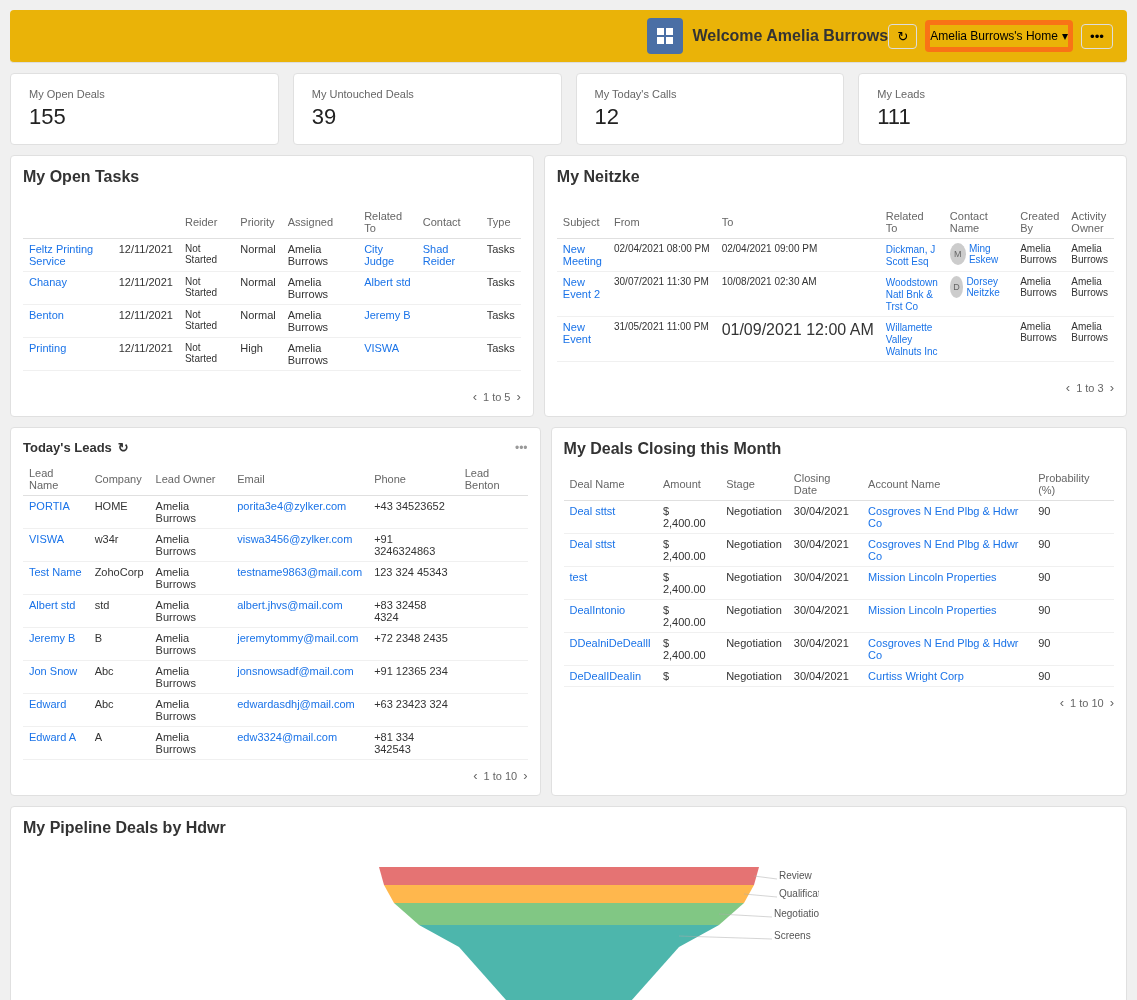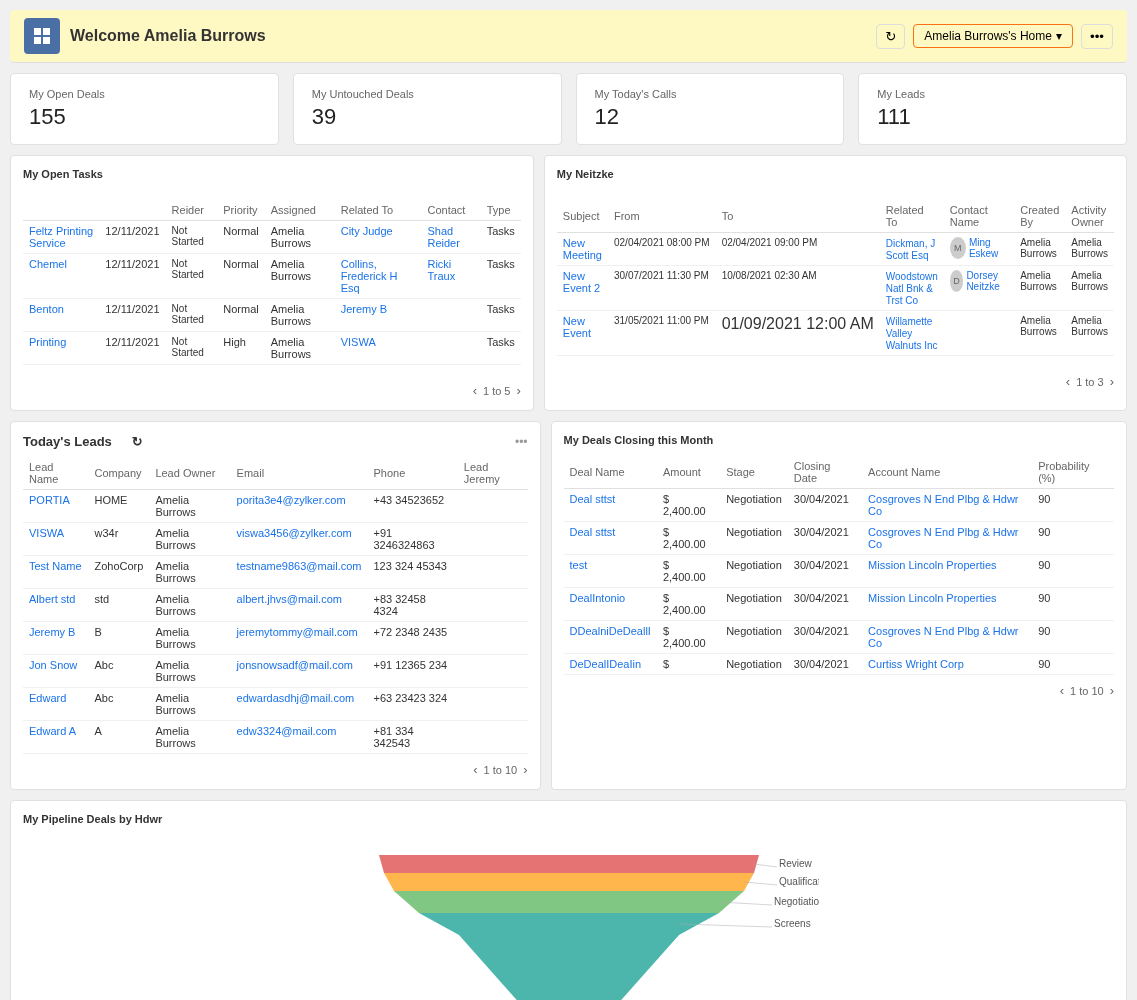--- a/index.html
+++ b/index.html
@@ -1,56 +1,56 @@
 <!DOCTYPE html>
 <html><head>
   <meta charset="utf-8">
   <style>
     * { box-sizing: border-box; margin: 0; padding: 0; }
     body { font-family: Arial, sans-serif; font-size: 12px; background: #e8e8e8; color: #333; }
 
     .app-container { background: #f0f0f0; min-height: 1000px; padding: 10px; }
 
     
-    .header { background: #fef9c3; border-bottom: 1px solid #ddd; display: flex; align-items: center; justify-content: space-between; padding: 8px 14px; margin-bottom: 10px; border-radius: 4px; }
+    .header { background: #eab308; border-bottom: 1px solid #ddd; display: flex; align-items: center; justify-content: flex-end; padding: 8px 14px; margin-bottom: 10px; border-radius: 4px; }
     .header-left { display: flex; align-items: center; gap: 10px; }
     .header-logo { width: 36px; height: 36px; background: #4a6fa5; border-radius: 4px; display: flex; align-items: center; justify-content: center; color: white; font-size: 16px; }
     .header-title { font-size: 16px; font-weight: bold; color: #333; }
     .header-right { display: flex; align-items: center; gap: 8px; }
     .refresh-btn { background: none; border: 1px solid #ddd; border-radius: 4px; padding: 4px 8px; cursor: pointer; }
-    .home-btn { background: none; border: 1px solid #f97316; border-radius: 4px; padding: 4px 10px; cursor: pointer; font-size: 12px; display: flex; align-items: center; gap: 4px; }
+    .home-btn { background: none; border: 5px solid #f97316; border-radius: 4px; padding: 4px 0; cursor: pointer; font-size: 12px; display: flex; align-items: center; gap: 4px; }
     .more-btn { background: none; border: 1px solid #ddd; border-radius: 4px; padding: 4px 8px; cursor: pointer; }
 
     
     .summary-row { display: flex; gap: 14px; margin-bottom: 10px; align-items: center; }
     .summary-card { background: #fff; border-radius: 4px; padding: 14px 18px; flex: 1; border: 1px solid #e0e0e0; }
     .summary-card .label { font-size: 11px; color: #666; margin-bottom: 4px; }
     .summary-card .value { font-size: 22px; font-weight: normal; color: #222; }
 
     
     .main-row { display: flex; gap: 10px; margin-bottom: 10px; }
     .left-col { flex: 1; display: flex; flex-direction: column; gap: 10px; }
     .right-col { flex: 1; display: flex; flex-direction: column; gap: 10px; }
 
     .panel { background: #fff; border-radius: 4px; border: 1px solid #e0e0e0; padding: 12px; }
-    .panel-title { font-size: 11px; font-weight: bold; margin-bottom: 10px; color: #333; display: flex; align-items: center; gap: 6px; }
+    .panel-title { font-size: 16px; font-weight: bold; margin-bottom: 10px; color: #333; display: flex; align-items: center; gap: 6px; }
 
     
     table { width: 100%; border-collapse: collapse; font-size: 11px; }
     th { text-align: left; padding: 4px 6px; color: #666; font-weight: normal; border-bottom: 1px solid #e0e0e0; font-size: 11px; }
     td { padding: 4px 6px; vertical-align: top; border-bottom: 1px solid #f0f0f0; }
     .link { color: #1a73e8; cursor: pointer; text-decoration: none; }
 
     
     .pagination { display: flex; align-items: center; justify-content: flex-end; gap: 6px; padding-top: 8px; font-size: 11px; color: #666; }
     .page-btn { background: none; border: none; cursor: pointer; color: #666; font-size: 13px; }
 
     
     .leads-header { display: flex; align-items: center; justify-content: space-between; margin-bottom: 8px; }
-    .leads-title { font-size: 13px; font-weight: bold; display: flex; align-items: center; gap: 20px; }
+    .leads-title { font-size: 13px; font-weight: bold; display: flex; align-items: center; gap: 6px; }
 
     
     .avatar { width: 22px; height: 22px; border-radius: 50%; background: #ccc; display: inline-flex; align-items: center; justify-content: center; font-size: 9px; color: #666; }
 
     
     .pipeline-panel { background: #fff; border-radius: 4px; border: 1px solid #e0e0e0; padding: 12px; }
   </style>
 </head>
 <body>
 
@@ -123,27 +123,27 @@
     <td><a class="link">Feltz Printing Service</a></td>
     <td style="white-space:nowrap">12/11/2021</td>
     <td style="font-size:10px">Not Started</td>
     <td>Normal</td>
     <td>Amelia Burrows</td>
     <td><a class="link">City Judge</a></td>
     <td><a class="link">Shad Reider</a></td>
     <td>Tasks</td>
   </tr>
             <tr>
-    <td><a class="link">Chemel</a></td>
+    <td><a class="link">Chanay</a></td>
     <td style="white-space:nowrap">12/11/2021</td>
     <td style="font-size:10px">Not Started</td>
     <td>Normal</td>
     <td>Amelia Burrows</td>
-    <td><a class="link">Collins, Frederick H Esq</a></td>
-    <td><a class="link">Ricki Traux</a></td>
+    <td><a class="link">Albert std</a></td>
+    <td><a class="link"></a></td>
     <td>Tasks</td>
   </tr>
             <tr>
     <td><a class="link">Benton</a></td>
     <td style="white-space:nowrap">12/11/2021</td>
     <td style="font-size:10px">Not Started</td>
     <td>Normal</td>
     <td>Amelia Burrows</td>
     <td><a class="link">Jeremy B</a></td>
     <td><a class="link"></a></td>
@@ -243,21 +243,21 @@
         <span style="cursor:pointer; color:#999;">•••</span>
       </div>
       <table>
         <thead>
           <tr>
             <th>Lead Name</th>
             <th>Company</th>
             <th>Lead Owner</th>
             <th>Email</th>
             <th>Phone</th>
-            <th>Lead Jeremy</th>
+            <th>Lead Benton</th>
           </tr>
         </thead>
         <tbody id="leads-tbody">
             <tr>
     <td><a class="link">PORTIA</a></td>
     <td>HOME</td>
     <td>Amelia Burrows</td>
     <td><a class="link">porita3e4@zylker.com</a></td>
     <td>+43 34523652</td>
     <td></td>

